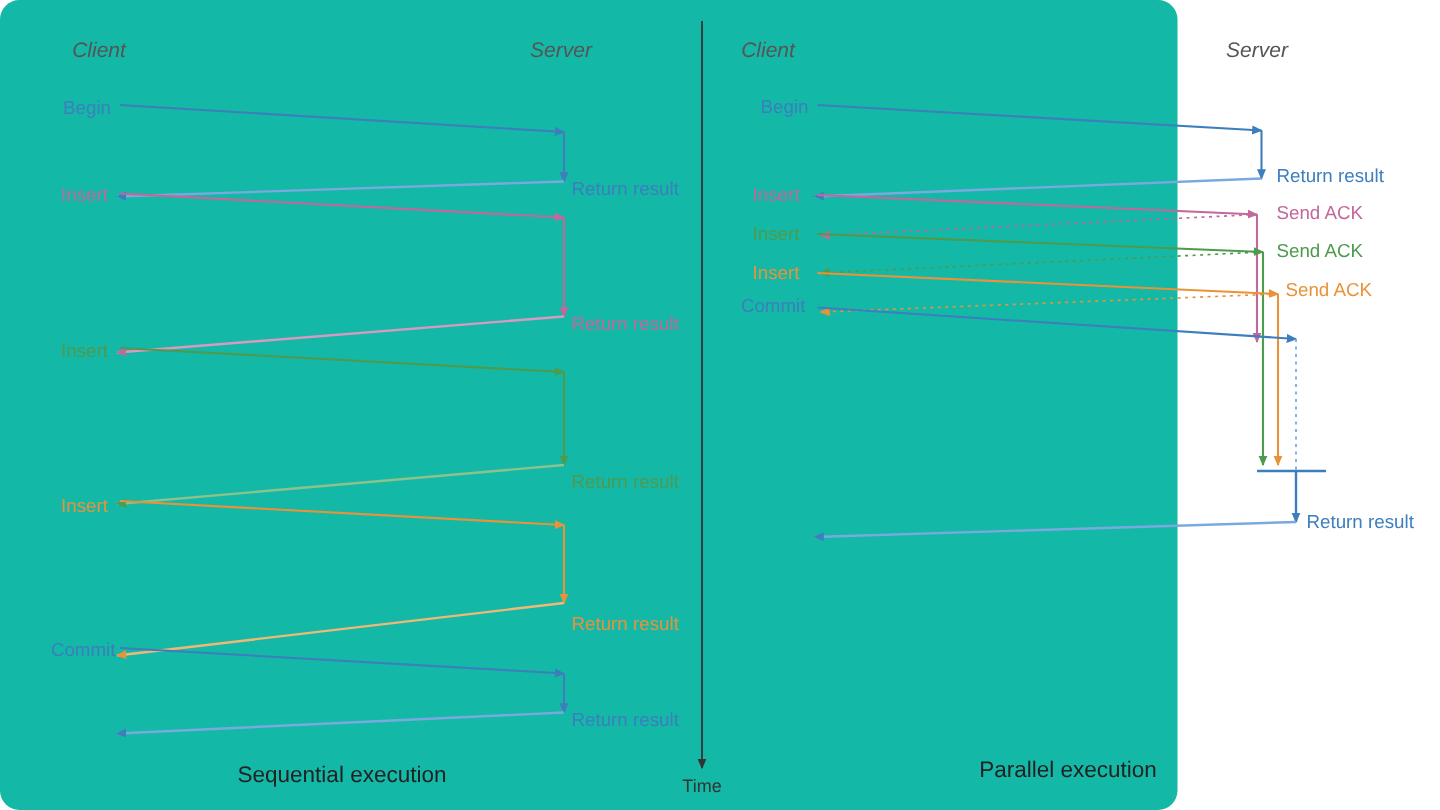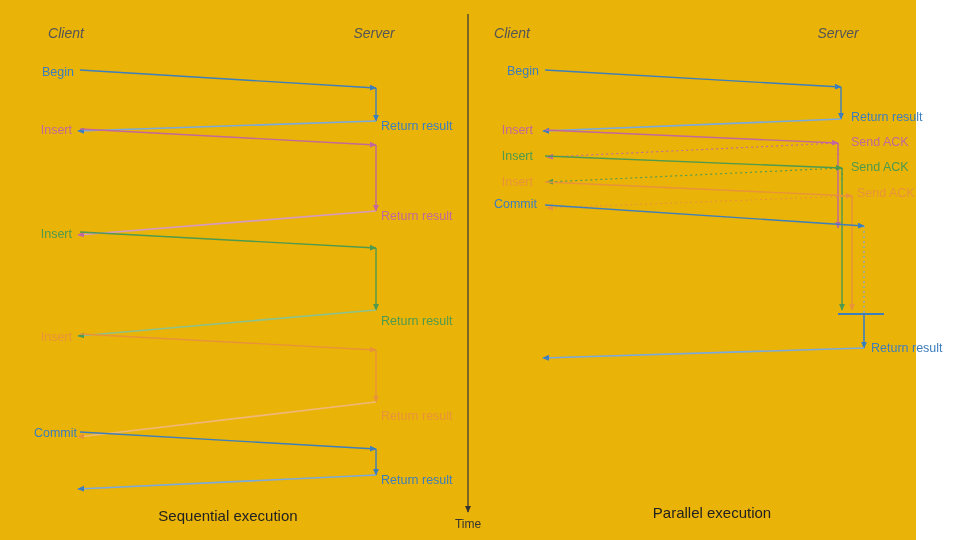--- a/index.html
+++ b/index.html
@@ -8,23 +8,24 @@
     background: #ffffff;
   }
   body {
     width: 960px;
     height: 540px;
     overflow: hidden;
     font-family: "Liberation Sans", sans-serif;
   }
   #stage {
     position: relative;
-    width: 916px;
+    width: 785px;
     height: 540px;
-    background: #eab308;
+    background: #14b8a6;
+    border-radius: 13px;
   }
   svg#diagram {
     position: absolute;
     left: 0;
     top: 0;
     width: 960px;
     height: 540px;
     display: block;
   }
   .actor-label {

